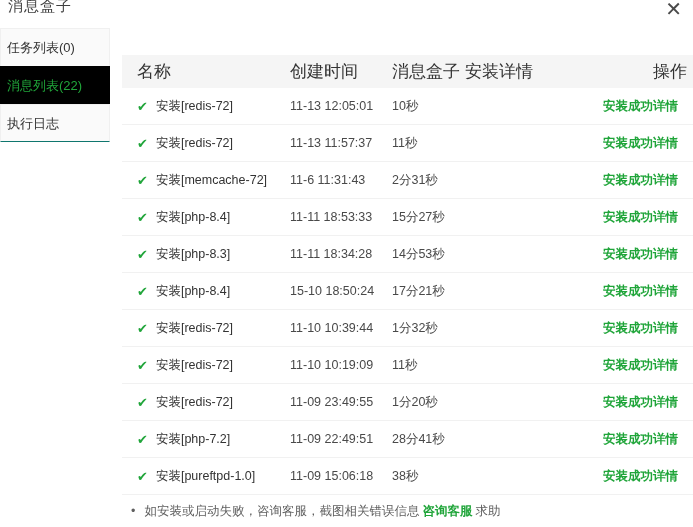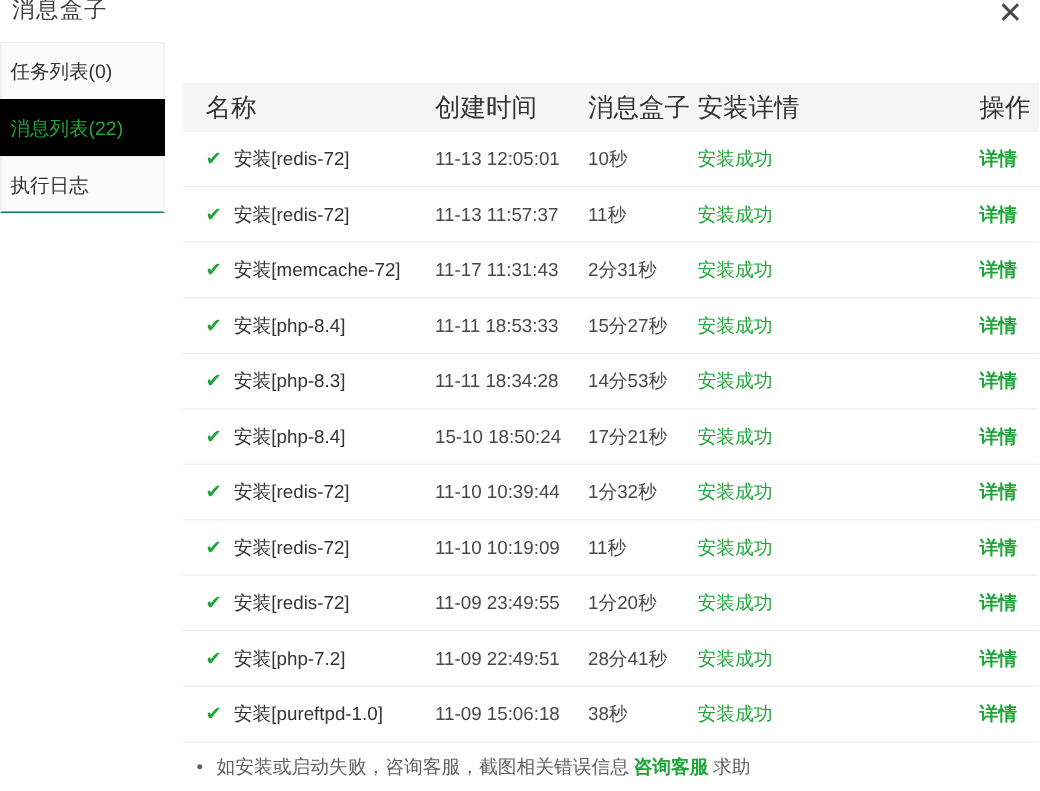--- a/index.html
+++ b/index.html
@@ -40,21 +40,21 @@
   .thead {
     height: 33px; background: #f5f5f5;
     font-size: 17px; color: #333;
   }
   .trow {
     height: 37px; border-bottom: 1px solid #f1f1f1;
     font-size: 12.5px; color: #494949;
   }
   .cell-name { color: #333; display: flex; align-items: center; }
   .check { color: var(--green); font-weight: bold; margin-right: 8px; font-size: 13px; }
-  .cell-status { color: var(--green); font-weight: 400; }
+  .cell-status { color: var(--green); font-weight: 700; text-align: right; }
   .cell-action a { color: var(--green); font-weight: 600; text-decoration: none; cursor: pointer; }
   .footnote {
     position: absolute; left: 131px; top: 503px;
     font-size: 12.5px; color: #5f5f5f; white-space: nowrap;
   }
   .footnote .bullet { margin-right: 9px; color: #5f5f5f; }
   .footnote a { color: var(--green); font-weight: 600; text-decoration: none; cursor: pointer; margin: 0 3px; }
 </style>
 </head>
 <body>
@@ -97,21 +97,21 @@
           <div>11-13 11:57:37</div>
           <div>11秒</div>
           <div class="cell-status">安装成功</div>
           <div class="cell-action"><a>详情</a></div>
         </div>
         <div class="trow">
           <div class="cell-name">
             <span class="check">✔</span>
             <span>安装[memcache-72]</span>
           </div>
-          <div>11-17 11:31:43</div>
+          <div>11-6 11:31:43</div>
           <div>2分31秒</div>
           <div class="cell-status">安装成功</div>
           <div class="cell-action"><a>详情</a></div>
         </div>
         <div class="trow">
           <div class="cell-name">
             <span class="check">✔</span>
             <span>安装[php-8.4]</span>
           </div>
           <div>11-11 18:53:33</div>

